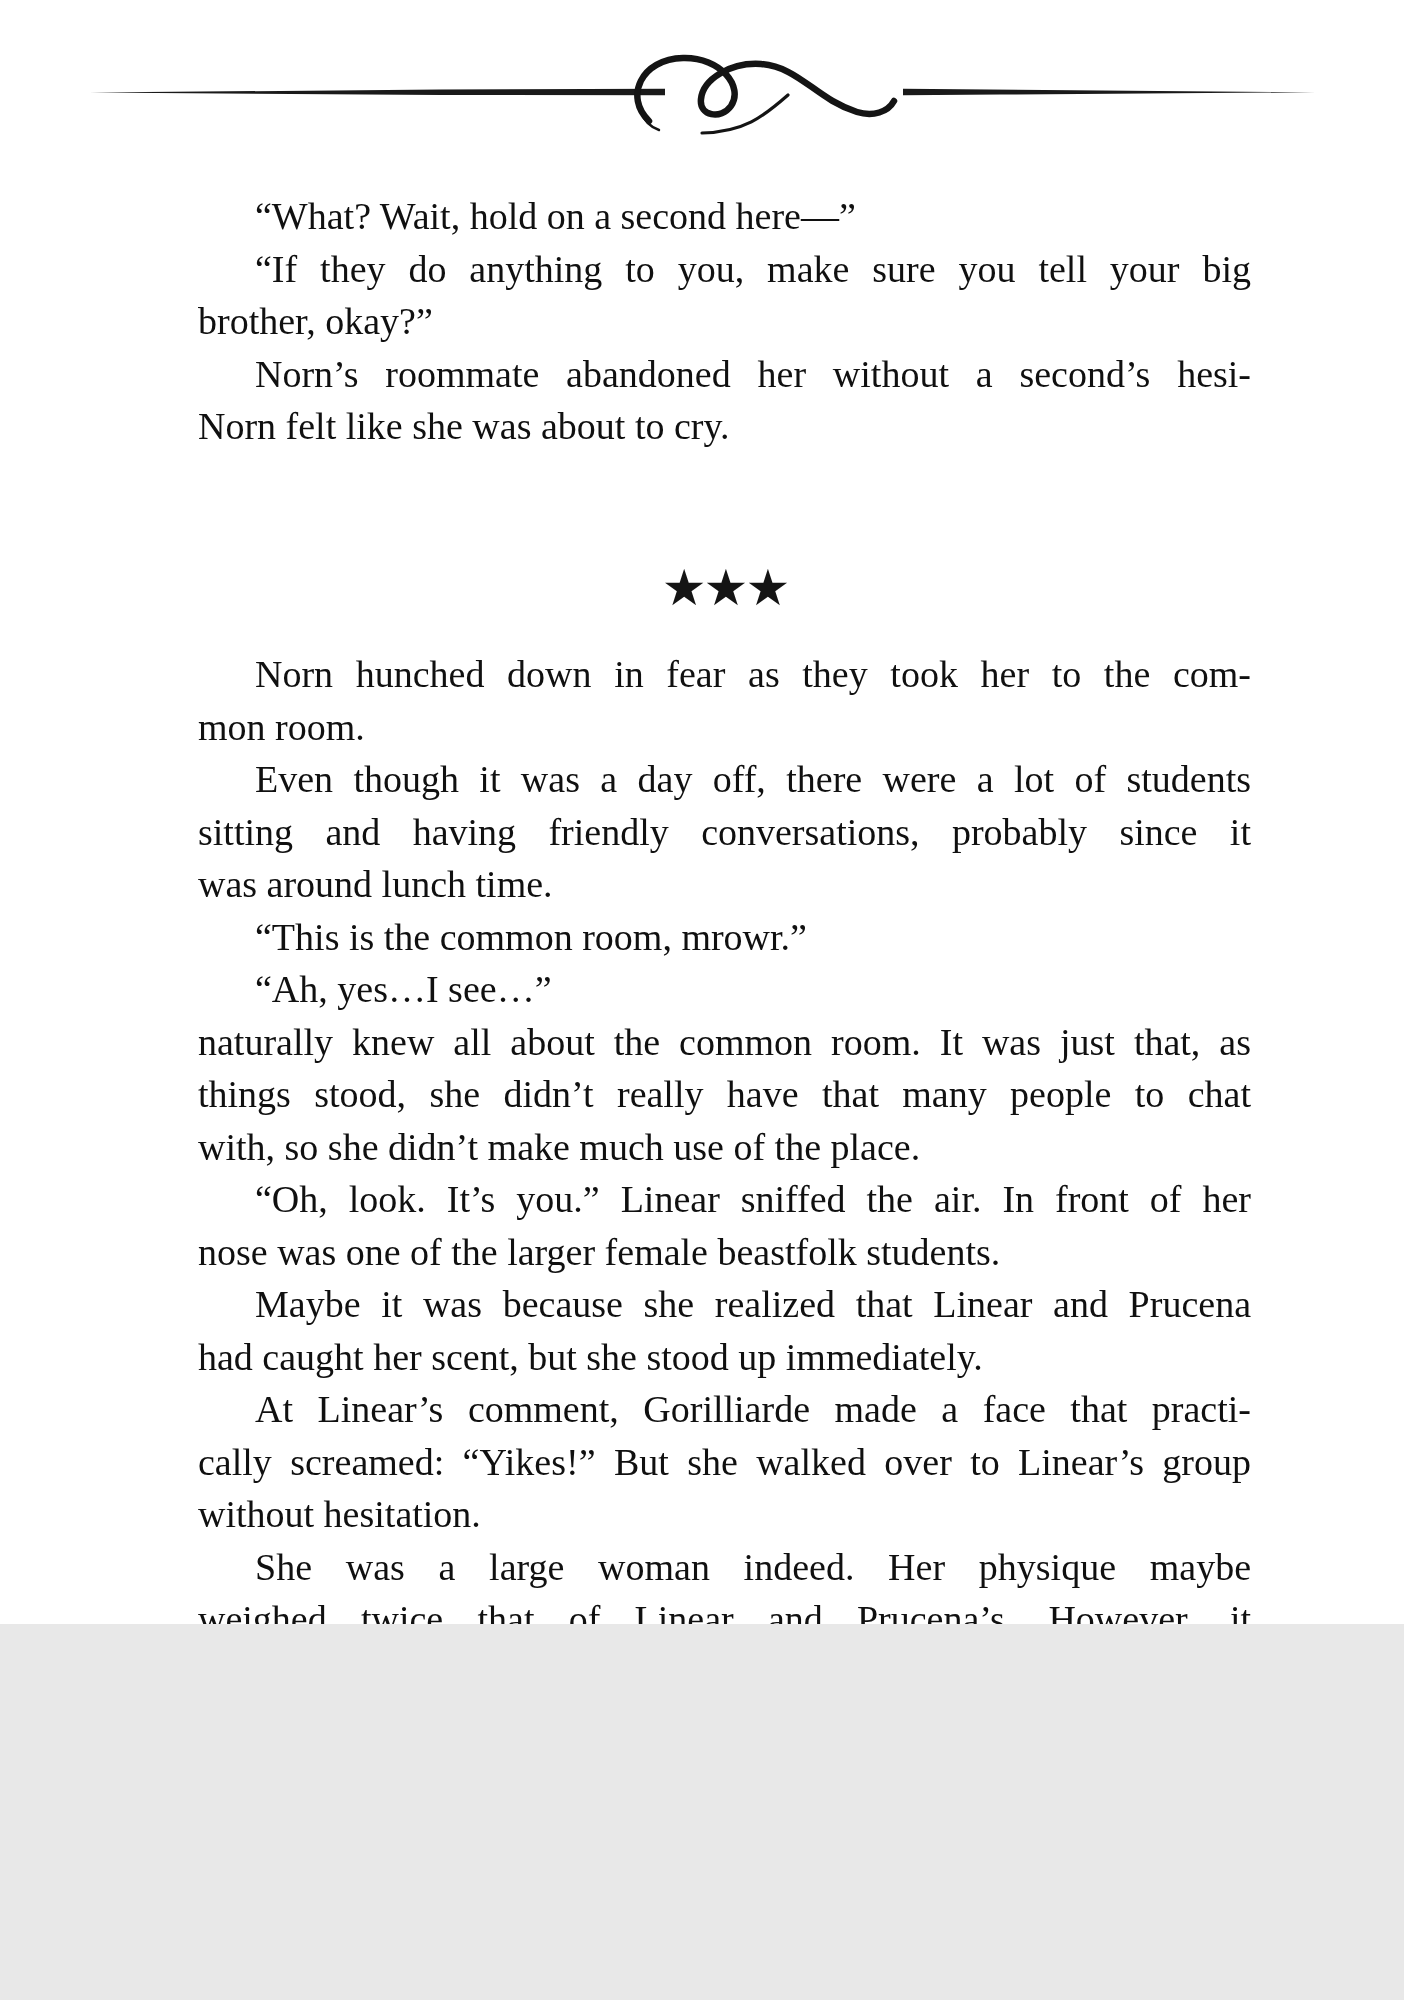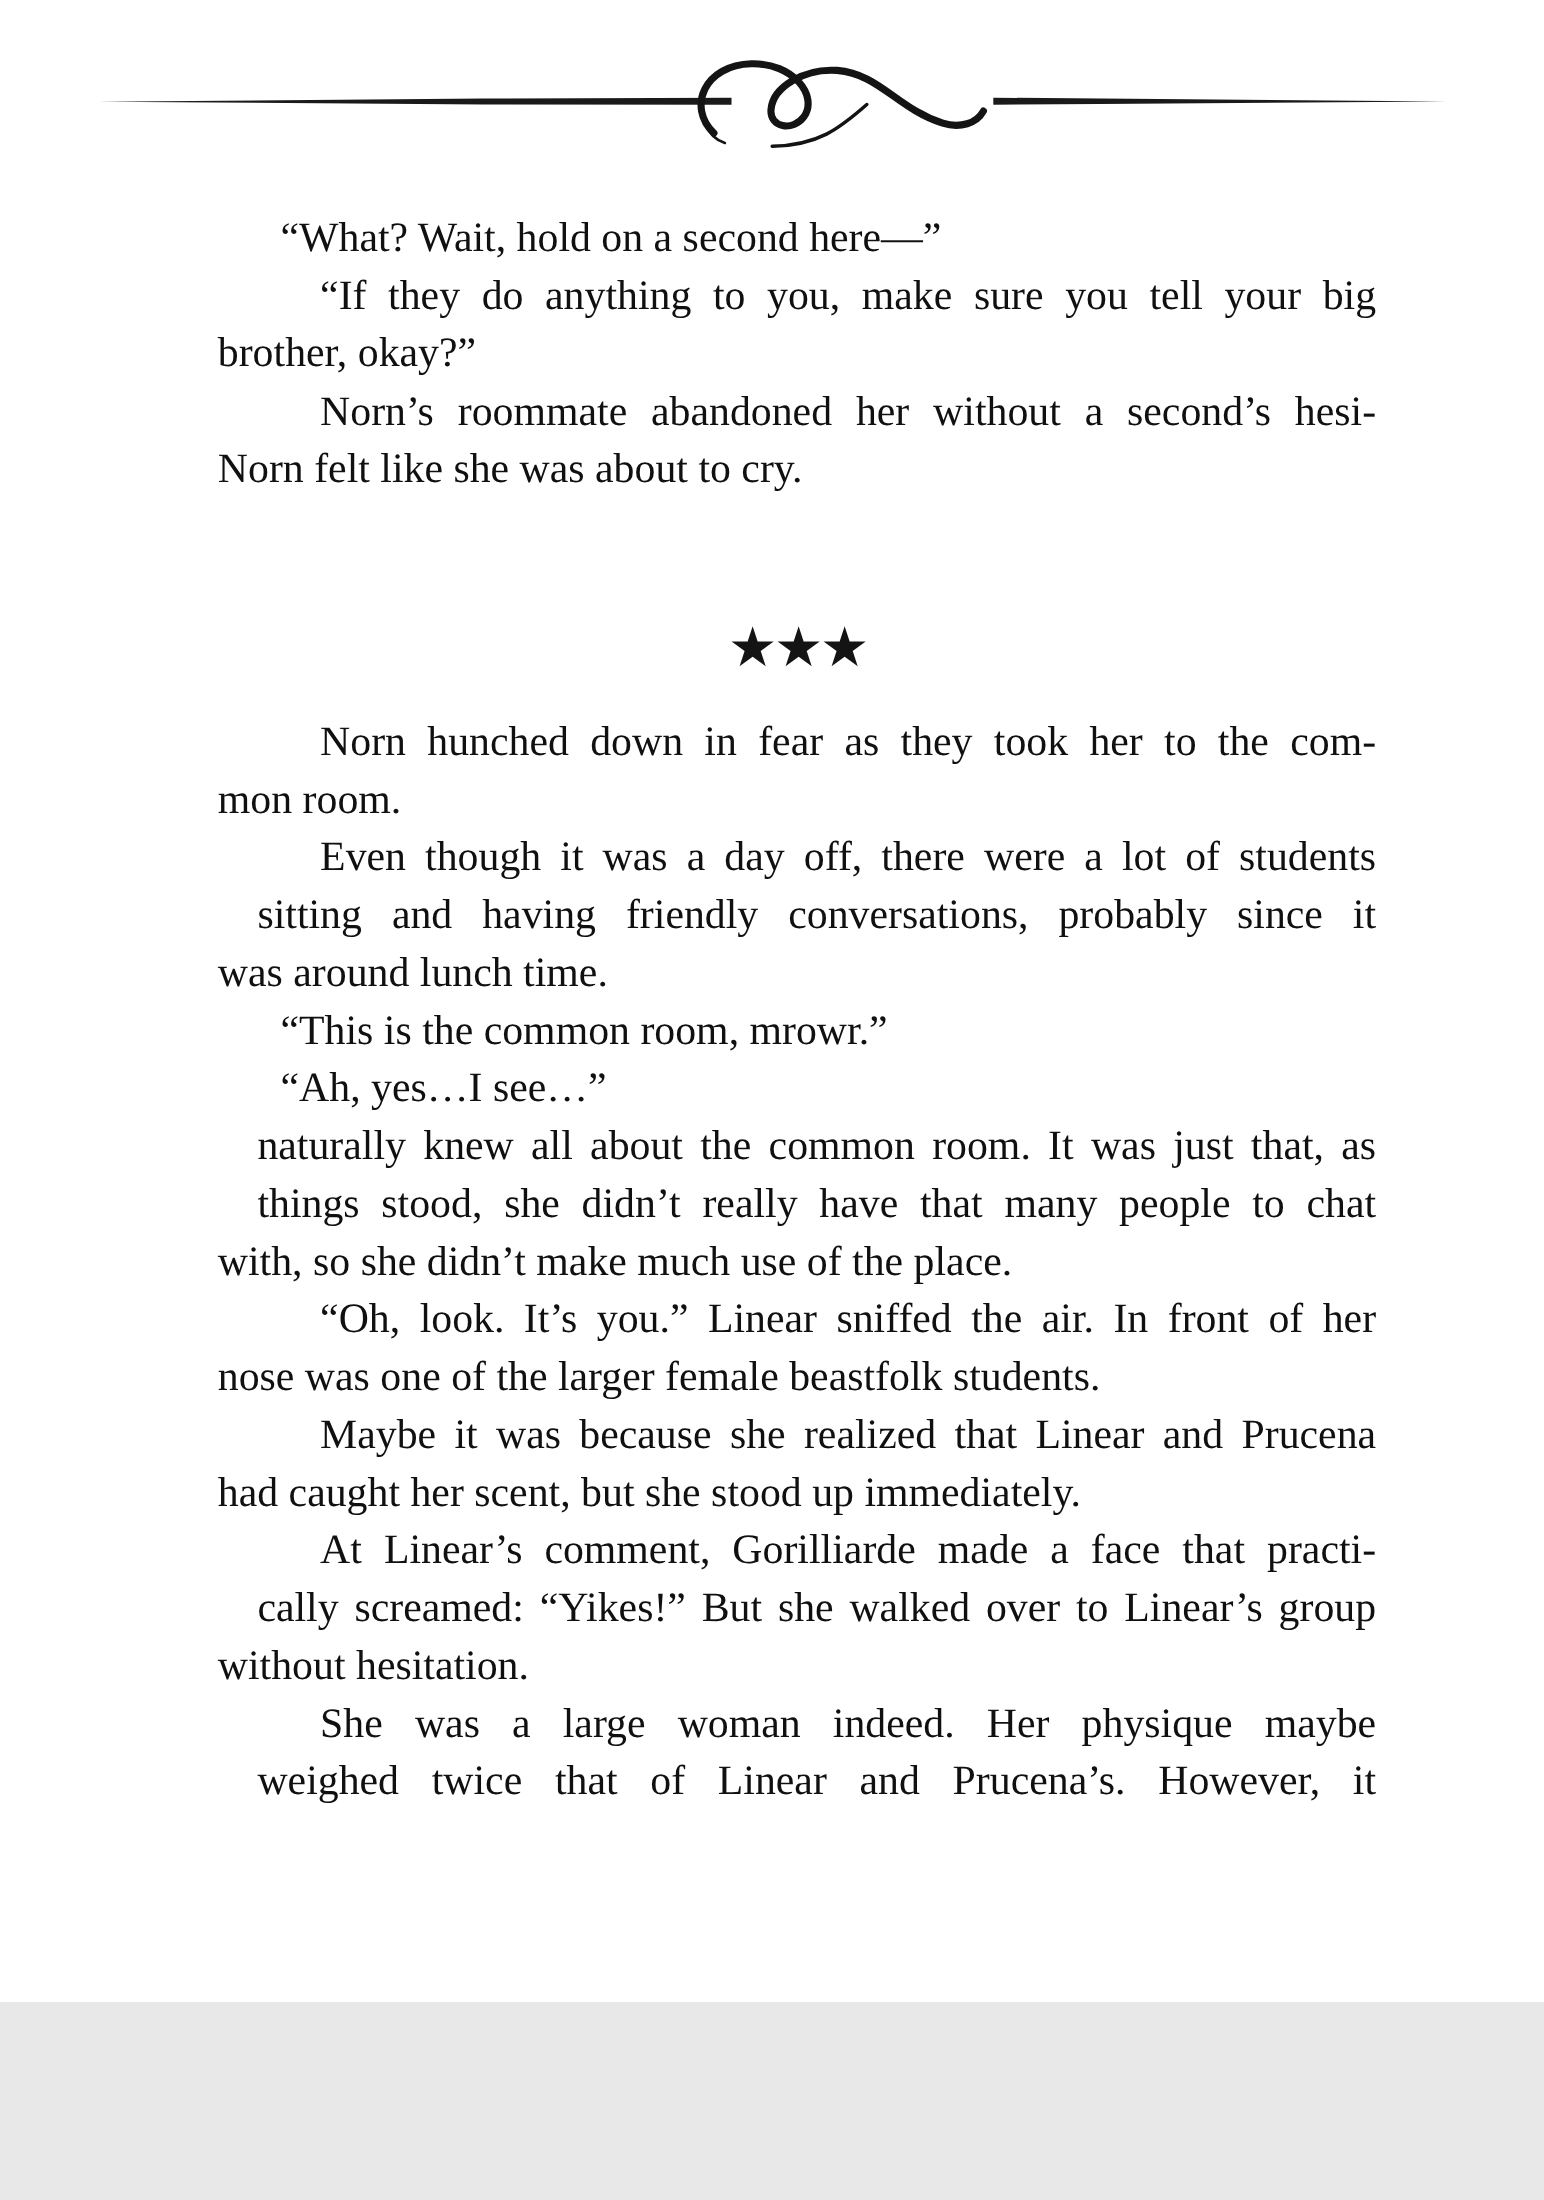--- a/index.html
+++ b/index.html
@@ -1,34 +1,34 @@
 <!DOCTYPE html>
 <html><head>
 <meta charset="utf-8">
 <style>
   html,body { margin:0; padding:0; background:#e8e8e8; }
   .page {
     position: relative;
-    width: 1404px; height: 1820px;
+    width: 1404px; height: 1624px;
     background: #ffffff;
     overflow: hidden;
     font-family: "Liberation Serif", "DejaVu Serif", serif;
     color: #101010;
   }
   .deco { position:absolute; inset:0; width:1404px; height:2000px; z-index:1; }
   .text-block {
     position:absolute; left:198px; width:1053px; z-index:2;
     font-size:38px; line-height:52.5px;
     color:#101010;
   }
   .tb1 { top:190px; }
   .tb2 { top:648px; }
   .line { text-align:left; white-space:normal; }
   .line.indent { text-indent:57px; }
-  .line.jfull { text-align:justify; text-align-last:justify;margin-left:36px; -moz-text-align-last:justify; }
+  .line.jfull { text-align:justify; text-align-last:justify; -moz-text-align-last:justify; }
   .line em { font-style:italic; }
   .stars {
     position:absolute; left:198px; top:556px; width:1053px; height:64px; z-index:2;
     text-align:center; font-size:50px; line-height:64px; letter-spacing:-3px;
     color:#141414;
     font-family:"DejaVu Sans", sans-serif;
   }
   .page-number {
     position:absolute; left:598px; top:1868px; width:139px; height:48px; z-index:2;
     text-align:center; font-size:45px; line-height:48px; color:#141414;

